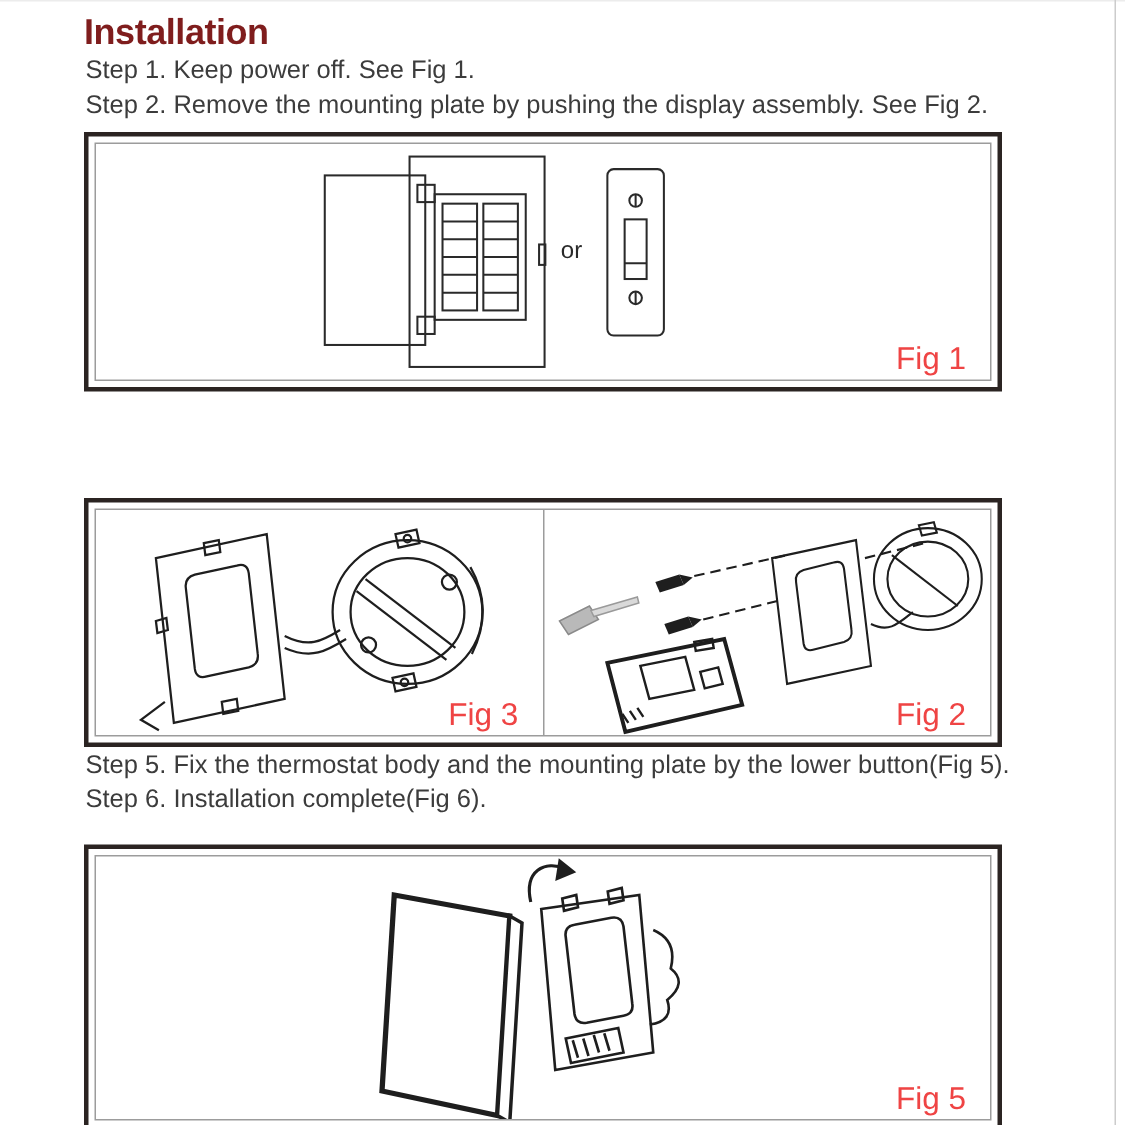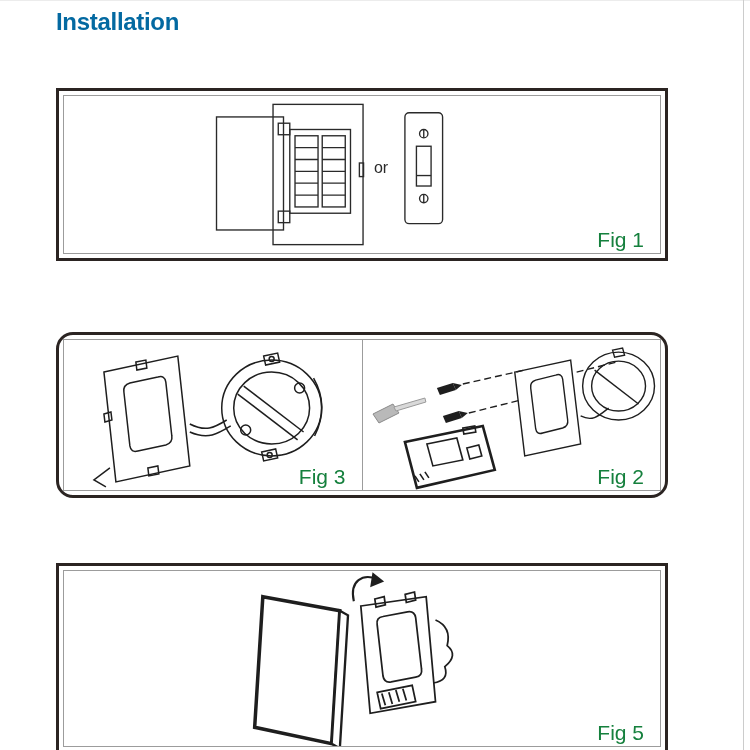--- a/index.html
+++ b/index.html
@@ -5,54 +5,56 @@
   html,body{margin:0;padding:0;background:#ffffff;}
   .page{
     position:relative;width:750px;height:750px;background:#ffffff;overflow:hidden;
     font-family:"Liberation Sans","DejaVu Sans",sans-serif;
   }
   .scan-line-right{position:absolute;top:0;right:6px;width:1px;height:100%;background:#cccccc;}
   .scan-line-top{position:absolute;top:0;left:0;width:100%;height:1px;background:#ececec;}
 
   .title{
     position:absolute;left:56px;top:8px;margin:0;
-    font-size:24px;font-weight:700;color:#0369a1;letter-spacing:-0.3px;
+    font-size:24px;font-weight:700;color:#7f1d1d;letter-spacing:-0.3px;
   }
   .steps{position:absolute;left:57px;width:670px;color:#3c3c3c;font-size:17px;line-height:22.5px;}
   .steps-top{top:36px;}
   .steps-mid{top:262px;}
   .steps-bot{top:499px;}
 
   .figbox{
     position:absolute;left:56px;width:612px;box-sizing:border-box;
     border:3px solid #2b2422;background:#ffffff;
   }
   #box1{top:88px;height:173px;}
-  #box2{top:332px;height:166px;border-radius:17px;}
+  #box2{top:332px;height:166px;}
   #box3{top:563px;height:191px;text-align:right;}
   .figbox-inner{position:absolute;inset:4px;border:1px solid #9c9c9c;display:flex;}
   .panel{flex:1 1 50%;position:relative;overflow:hidden;}
   .panel.right{border-left:1px solid #9c9c9c;}
   .figlabel{
     position:absolute;right:16px;bottom:1px;
-    font-size:21px;color:#15803d;
+    font-size:21px;color:#ef4444;
   }
   .or-label{position:absolute;left:52%;top:40%;font-size:16px;color:#2a2a2a;}
   svg.art{position:absolute;inset:0;width:100%;height:100%;display:block;}
 </style>
 </head>
 <body>
 
 <div class="page">
   <div class="scan-line-top"></div>
   <div class="scan-line-right"></div>
 
   <h1 class="title">Installation</h1>
 
   <div class="steps steps-top">
+    <div>Step 1. Keep power off. See Fig 1.</div>
+    <div>Step 2. Remove the mounting plate by pushing the display assembly. See Fig 2.</div>
   </div>
 
   <div class="figbox" id="box1">
     <div class="figbox-inner">
 
       <div class="panel">
         <svg class="art" viewBox="0 0 298 150" preserveAspectRatio="xMidYMid meet">
           <g fill="none" stroke="#2a2a2a" stroke-width="1.3">
             <rect x="64" y="8" width="86" height="134"></rect>
             <rect x="10" y="20" width="64" height="108"></rect>
@@ -154,20 +156,22 @@
             <path d="M52,136 l4,6 M57,134 l4,6 M62,132 l4,6" stroke="#1e1e1e" stroke-width="1.6" fill="none"></path>
           </g>
         </svg>
         <span class="figlabel">Fig 2</span>
       </div>
 
     </div>
   </div>
 
   <div class="steps steps-bot">
+    <div>Step 5. Fix the thermostat body and the mounting plate by the lower button(Fig 5).</div>
+    <div>Step 6. Installation complete(Fig 6).</div>
   </div>
 
   <div class="figbox" id="box3">
     <div class="figbox-inner">
 
       <div class="panel">
         <svg class="art" viewBox="0 0 298 150" preserveAspectRatio="xMidYMid meet">
           <g>
             <path d="M142,26 C138,8 150,2 162,7" fill="none" stroke="#1e1e1e" stroke-width="1.8"></path>
             <polygon points="158,1 168,9 156,14" fill="#1e1e1e" stroke="none"></polygon>

